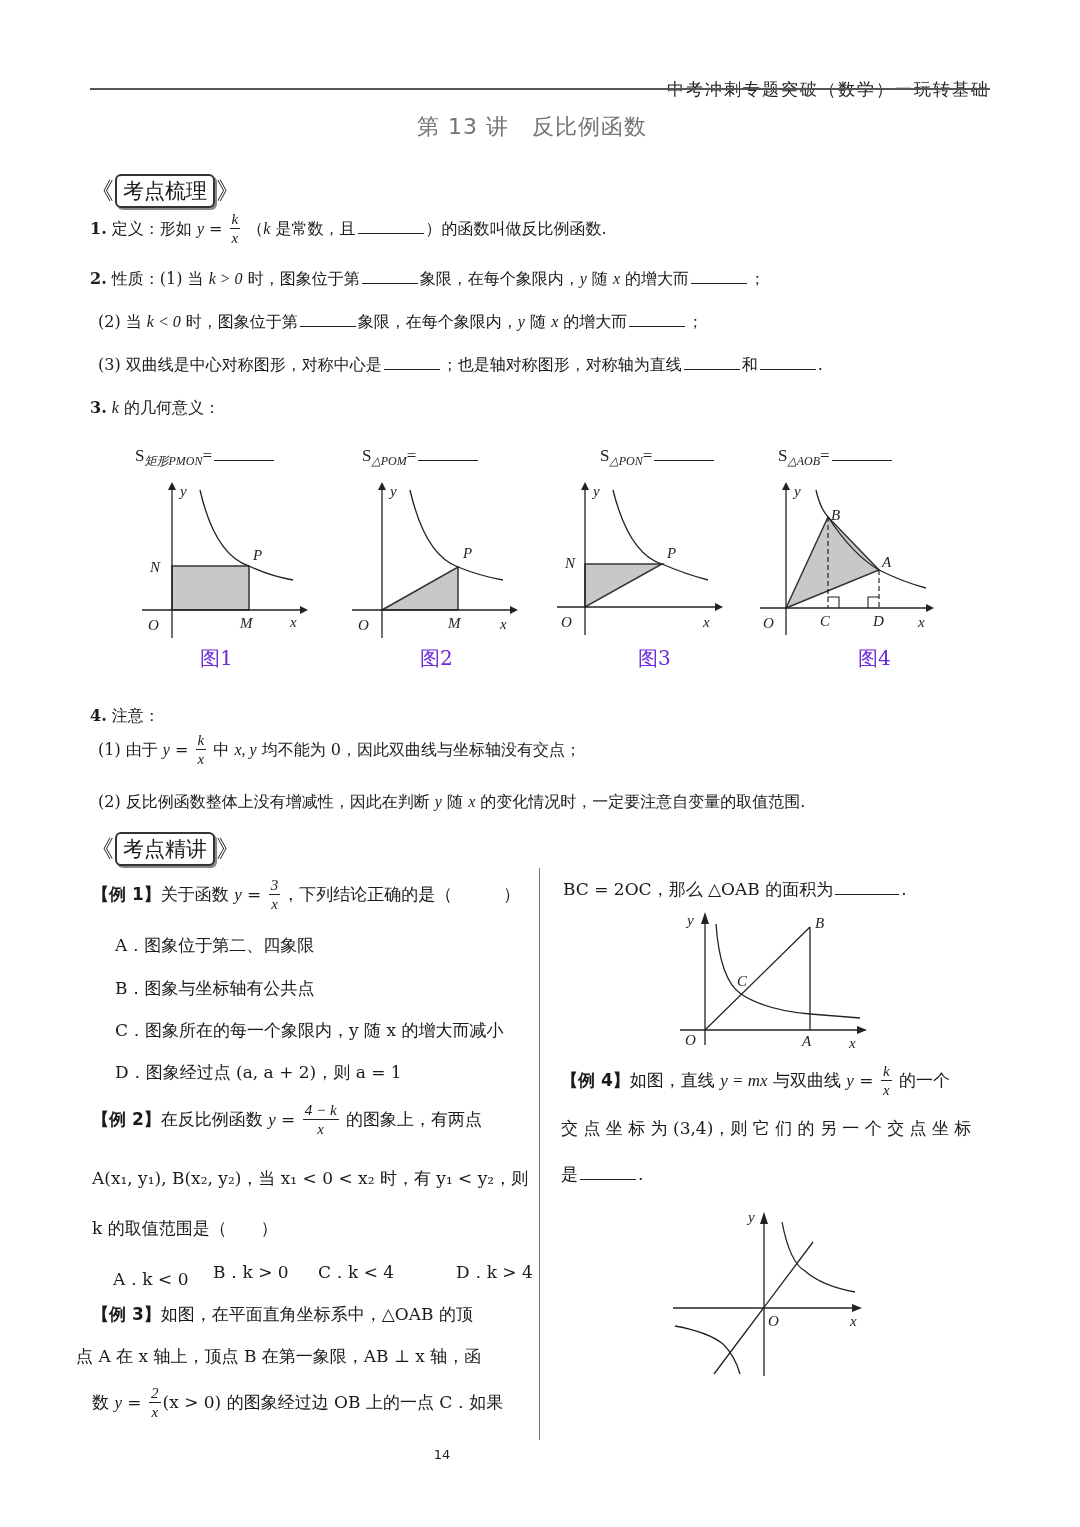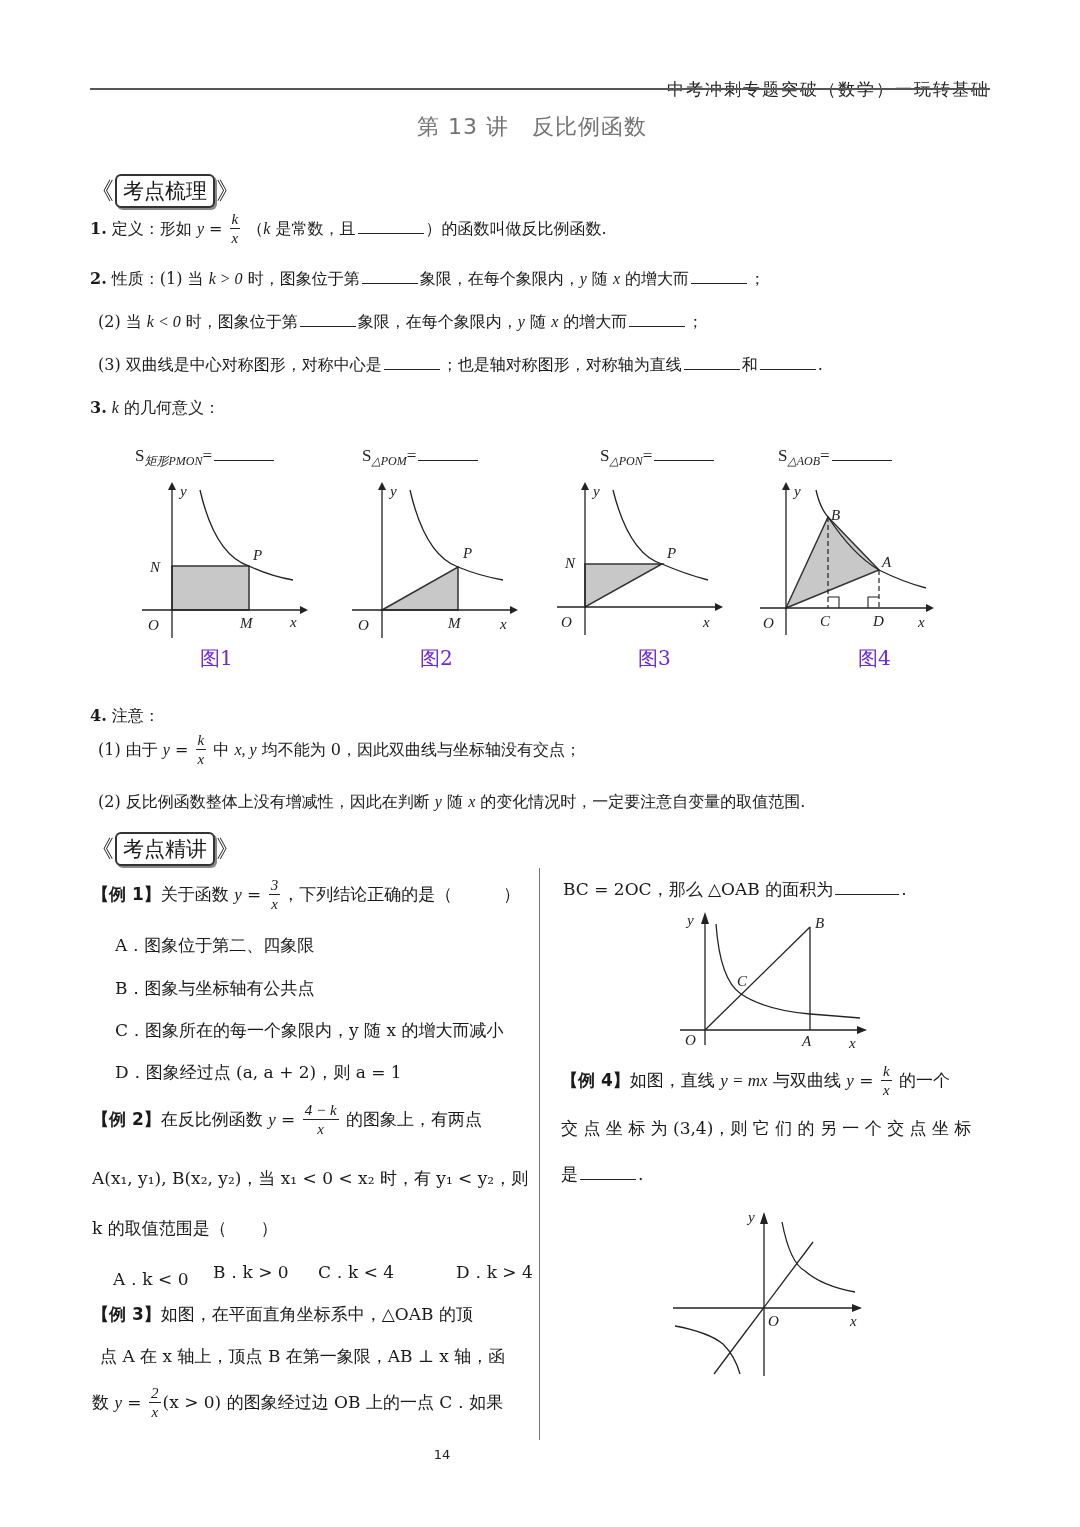--- a/index.html
+++ b/index.html
@@ -198,21 +198,21 @@
 <div class="abs ex" style="left:92px; top:1167px;">A(x₁, y₁), B(x₂, y₂)，当 x₁ &lt; 0 &lt; x₂ 时，有 y₁ &lt; y₂，则</div>
 <div class="abs ex" style="left:92px; top:1217px;">k 的取值范围是（　　）</div>
 <div class="abs opt" style="left:113px; top:1261px;margin-top:7px;">A．k &lt; 0</div>
 <div class="abs opt" style="left:213px; top:1261px;">B．k &gt; 0</div>
 <div class="abs opt" style="left:318px; top:1261px;">C．k &lt; 4</div>
 <div class="abs opt" style="left:432px; top:1261px;margin-left:24px;">D．k &gt; 4</div>
 
 <div class="abs ex" style="left:92px; top:1303px;">
   <b>【例 3】</b><span>如图，在平面直角坐标系中，△OAB 的顶</span>
 </div>
-<div class="abs ex" style="left:100px; top:1345px;">点 A 在 x 轴上，顶点 B 在第一象限，AB ⊥ x 轴，函</div>
+<div class="abs ex" style="left:76px; top:1345px;">点 A 在 x 轴上，顶点 B 在第一象限，AB ⊥ x 轴，函</div>
 <div class="abs ex" style="left:92px; top:1386px;">
   <span>数 </span><span class="it">y</span><span> = </span><span class="frac">
       <span class="num">2</span>
       <span class="den">x</span>
     </span><span>(x &gt; 0) 的图象经过边 OB 上的一点 C．如果</span>
 </div>
 <div class="abs ex" style="left:563px; top:878px;">
   <span>BC = 2OC，那么 △OAB 的面积为</span><span class="blank" style="width:64px;"></span><span>.</span>
 </div>
 

